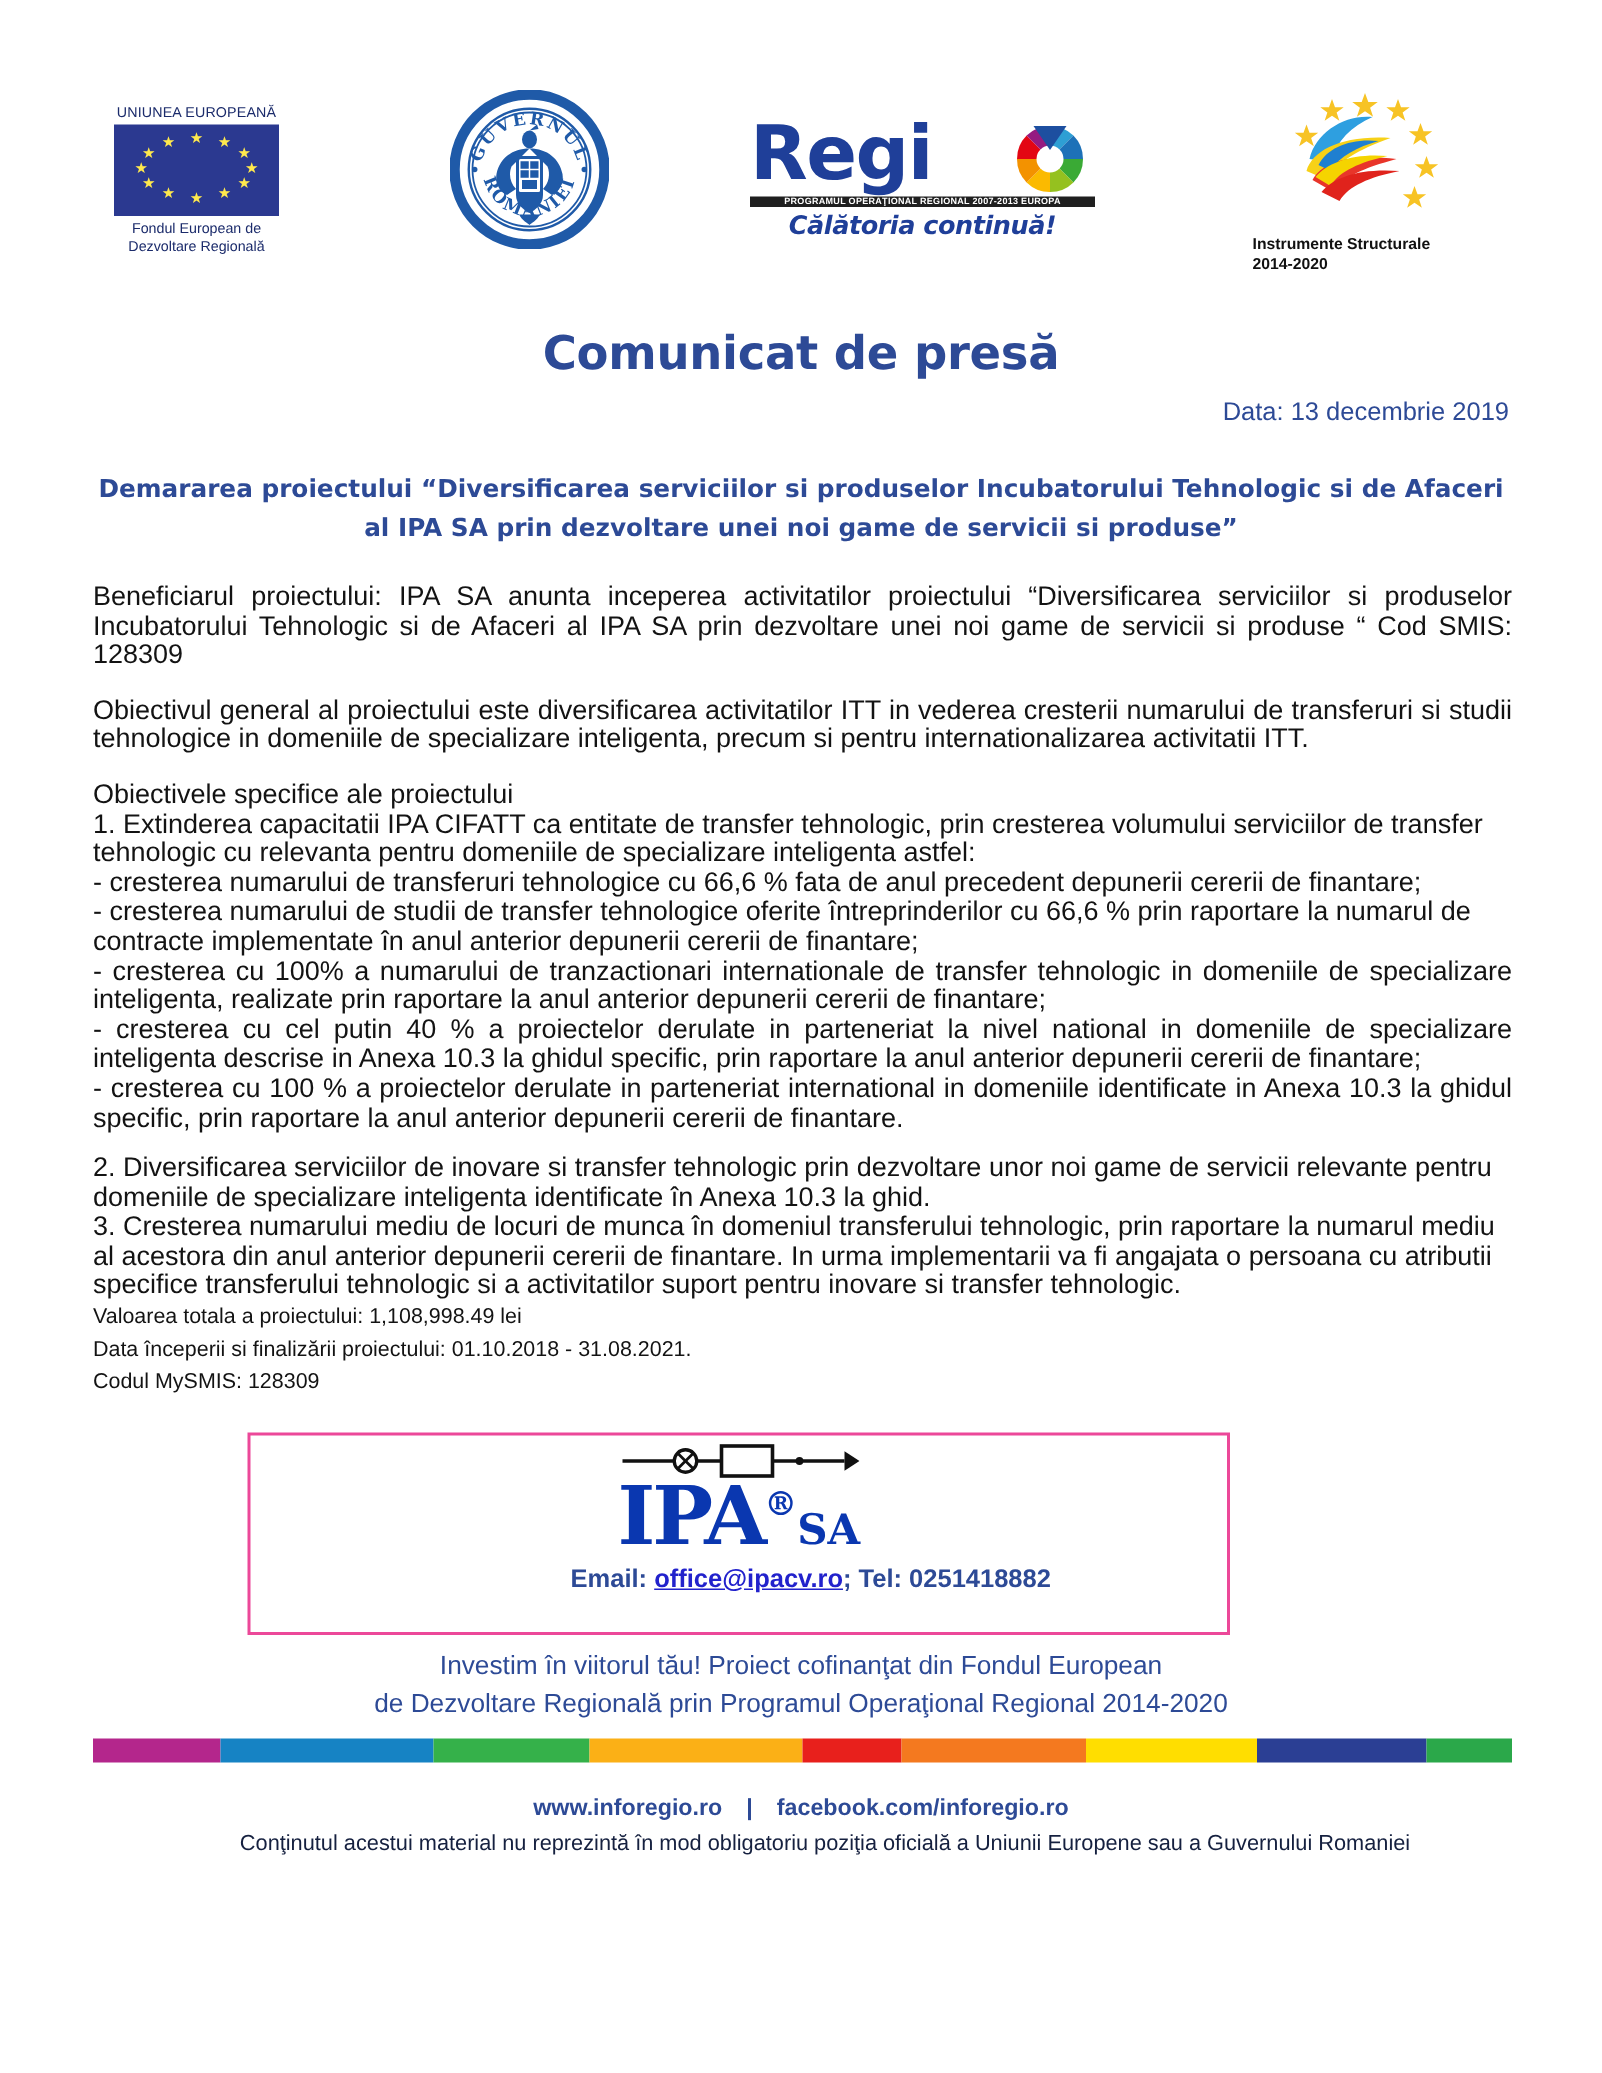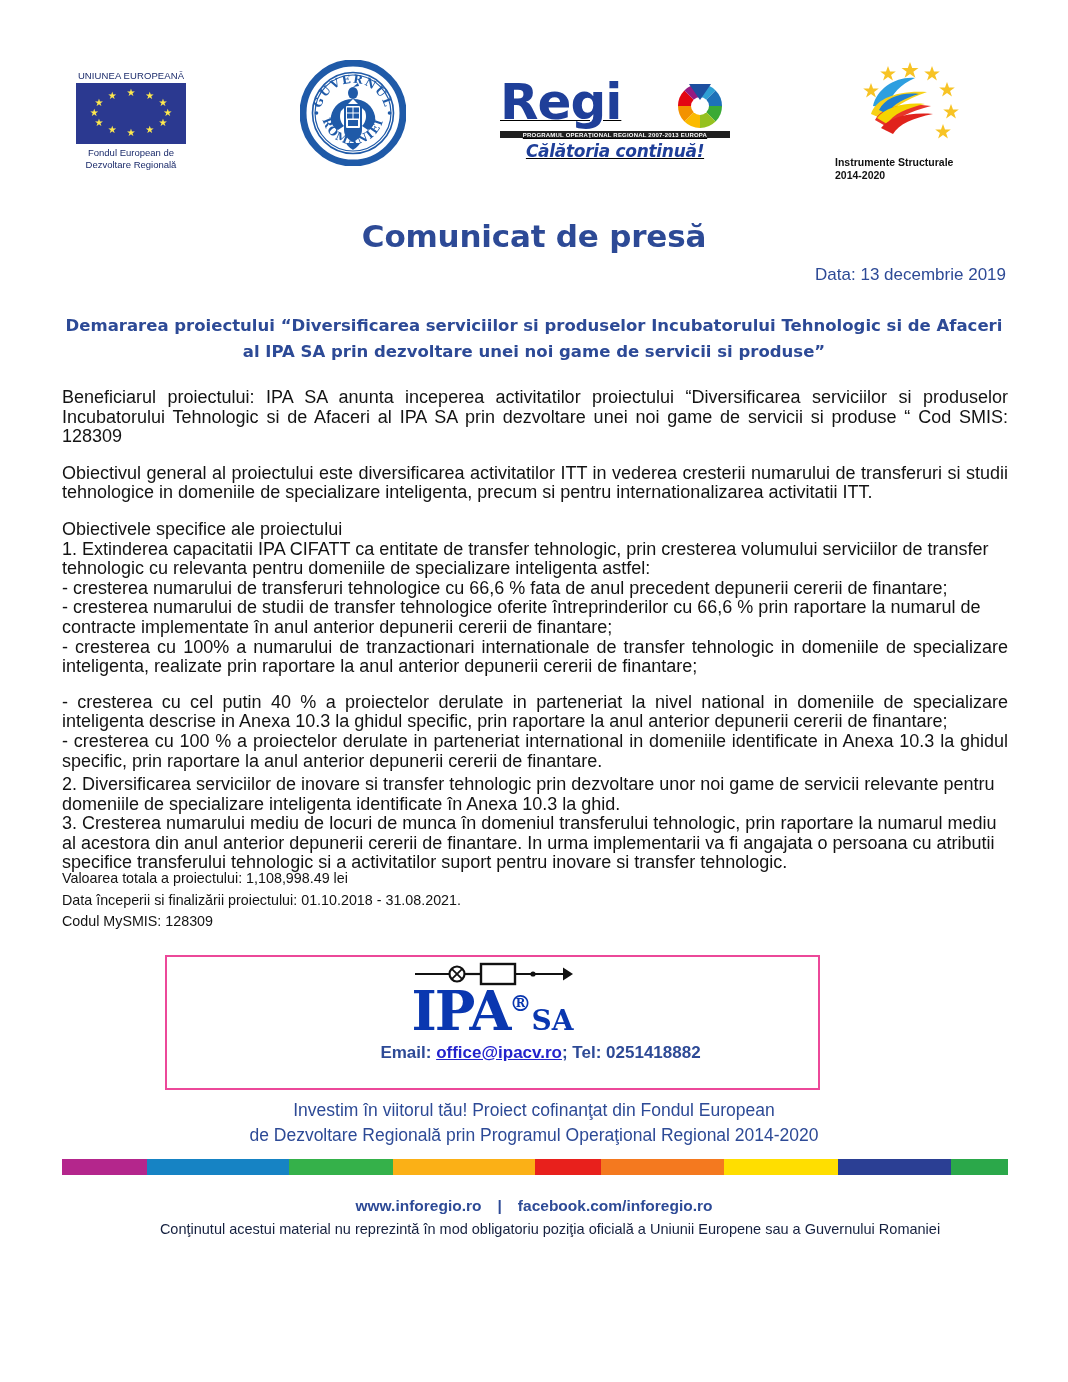--- a/index.html
+++ b/index.html
@@ -72,21 +72,20 @@
     width: 106px;
     height: 106px;
   }
 
   
   .regio-logo {
     position: absolute;
     left: 500px;
     top: 22px;
     width: 230px;
-    text-decoration: underline;
   }
   .regio-word {
     position: relative;
     height: 56px;
   }
   .regio-text {
     font-family: "DejaVu Sans", sans-serif;
     font-weight: bold;
     font-size: 50px;
     color: #1f3f99;
@@ -437,23 +436,23 @@
   <div class="doc-date">Data: 13 decembrie 2019</div>
   <div class="doc-subtitle">Demararea proiectului “Diversificarea serviciilor si produselor Incubatorului Tehnologic si de Afaceri al IPA SA prin dezvoltare unei noi game de servicii si produse”</div>
 
   <div class="body-wrap">
     <p class="p-just">Beneficiarul proiectului: IPA SA anunta inceperea activitatilor proiectului “Diversificarea serviciilor si produselor Incubatorului Tehnologic si de Afaceri al IPA SA prin dezvoltare unei noi game de servicii si produse “  Cod SMIS: 128309</p>
     <p class="p-just">Obiectivul general al proiectului este diversificarea activitatilor ITT in vederea cresterii numarului de transferuri si studii tehnologice in domeniile de specializare inteligenta, precum si pentru internationalizarea activitatii ITT.</p>
     <div class="p-left">Obiectivele specifice ale proiectului</div>
     <div class="p-left">1. Extinderea capacitatii IPA CIFATT ca entitate de transfer tehnologic, prin cresterea volumului serviciilor de transfer tehnologic cu relevanta pentru domeniile de specializare inteligenta astfel:</div>
     <div class="p-left">- cresterea numarului de transferuri tehnologice cu 66,6 % fata de anul precedent depunerii cererii de finantare;</div>
     <div class="p-left">- cresterea numarului de studii de transfer tehnologice oferite întreprinderilor cu 66,6 % prin raportare la numarul de contracte implementate în anul anterior depunerii cererii de finantare;</div>
-    <div class="p-just" style="margin-bottom:16px">- cresterea cu 100% a numarului de tranzactionari internationale de transfer tehnologic in domeniile de specializare inteligenta, realizate prin raportare la anul anterior depunerii cererii de finantare;</div>
+    <div class="p-just" style="margin-bottom:0">- cresterea cu 100% a numarului de tranzactionari internationale de transfer tehnologic in domeniile de specializare inteligenta, realizate prin raportare la anul anterior depunerii cererii de finantare;</div>
     <div class="p-just" style="margin-bottom:0">- cresterea cu cel putin 40 % a proiectelor derulate in parteneriat la nivel national in domeniile de specializare inteligenta descrise in Anexa 10.3 la ghidul specific, prin raportare la anul anterior depunerii cererii de finantare;</div>
-    <div class="p-just" style="margin-bottom:4px">- cresterea cu 100 % a proiectelor derulate in parteneriat international in domeniile identificate in Anexa 10.3 la ghidul specific, prin raportare la anul anterior depunerii cererii de finantare.</div>
+    <div class="p-just" style="margin-bottom:14px">- cresterea cu 100 % a proiectelor derulate in parteneriat international in domeniile identificate in Anexa 10.3 la ghidul specific, prin raportare la anul anterior depunerii cererii de finantare.</div>
     <div class="p-left">2. Diversificarea serviciilor de inovare si transfer tehnologic prin dezvoltare unor noi game de servicii relevante pentru domeniile de specializare inteligenta identificate în Anexa 10.3 la ghid.</div>
     <div class="p-left">3. Cresterea numarului mediu de locuri de munca în domeniul transferului tehnologic, prin raportare la numarul mediu al acestora din anul anterior depunerii cererii de finantare. In urma implementarii va fi angajata o persoana cu atributii specifice transferului tehnologic si a activitatilor suport pentru inovare si transfer tehnologic.</div>
   </div>
 
   <div class="financials">
     <div>Valoarea totala a proiectului: 1,108,998.49 lei</div>
     <div>Data începerii si finalizării proiectului: 01.10.2018 - 31.08.2021.</div>
     <div>Codul MySMIS: 128309</div>
   </div>
 

